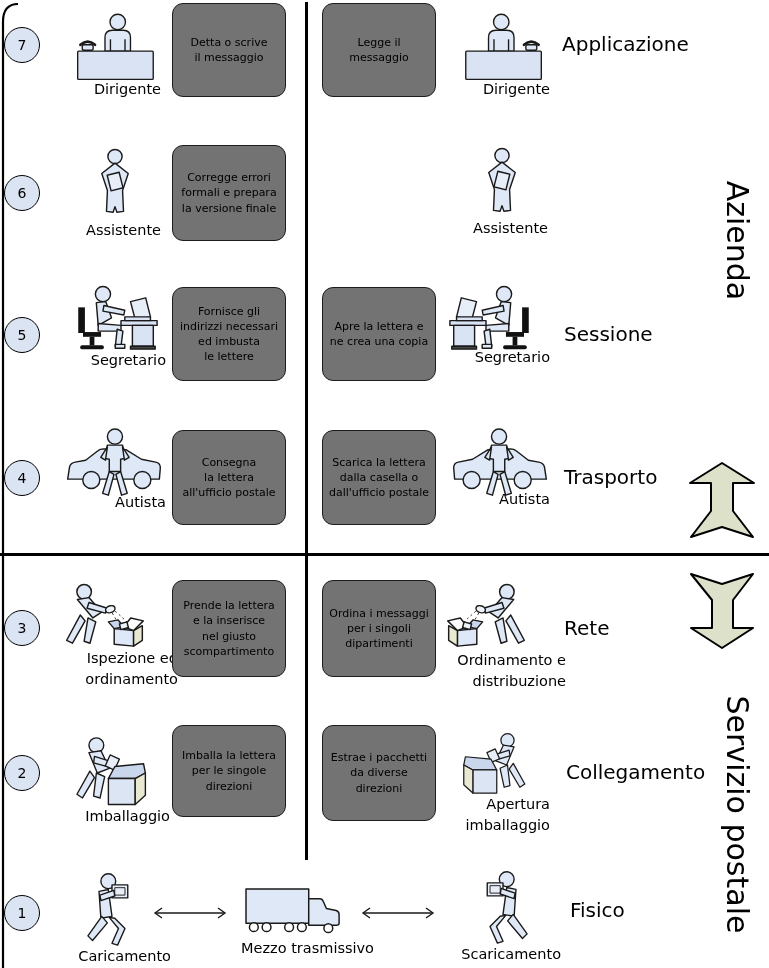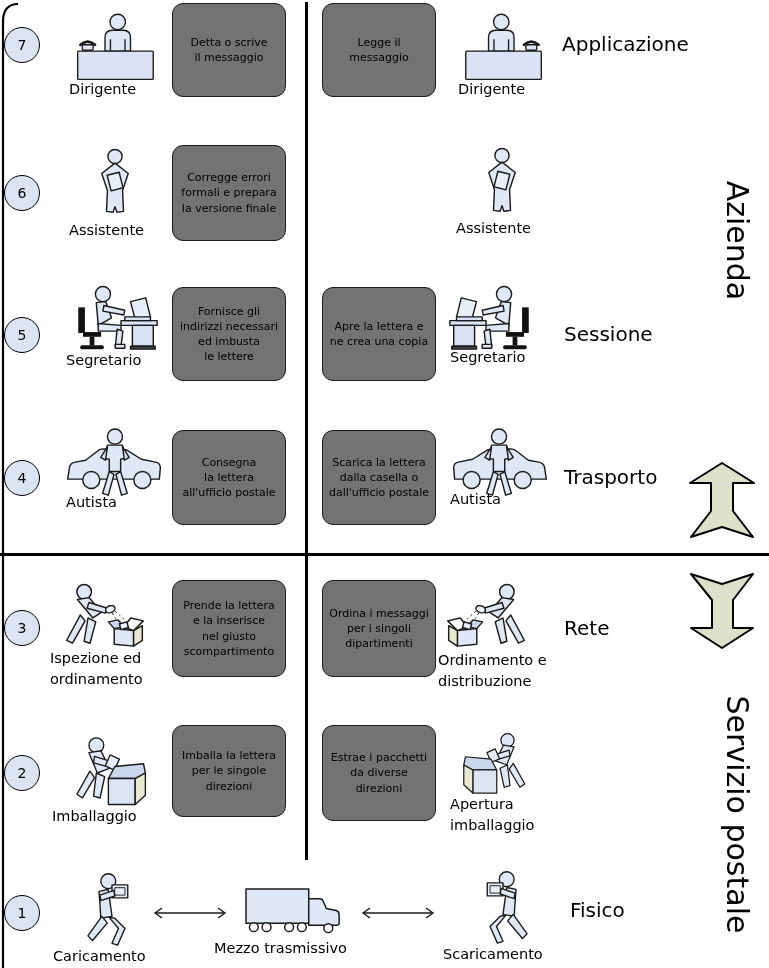--- a/index.html
+++ b/index.html
@@ -13,21 +13,21 @@
     display:flex; align-items:center; justify-content:center; font-size:14px;
   }
   .box {
     position:absolute; width:114px; box-sizing:border-box;
     border:1.4px solid #1c1c1c; border-radius:11px; background:#737373;
     display:flex; align-items:center; justify-content:center;
     text-align:center; font-size:11px; line-height:1.38; padding:4px;
   }
   .action { white-space:pre-line; }
   .role {
-    position:absolute; text-align:left; font-size:14.5px; line-height:1.45;
+    position:absolute; text-align:right; font-size:14.5px; line-height:1.45;
     white-space:pre-line;
   }
   .layer-name { position:absolute; font-size:20px; }
   .icon { position:absolute; }
   .icon.mirror { transform:scaleX(-1); }
   .vdivider { position:absolute; left:305px; top:2px; width:3px; height:858px; background:#000; }
   .hdivider { position:absolute; left:0; top:553px; width:769px; height:3px; background:#000; }
   .vlabel {
     position:absolute; display:flex; align-items:center; justify-content:center;
   }
@@ -259,20 +259,21 @@
   <div class="box" style="left:322px;top:725px;height:96px">
       <span class="action">Estrae i pacchetti
 da diverse
 direzioni</span>
     </div>
   <svg class="icon mirror" style="left:455px;top:732px" width="86" height="66" viewBox="0 0 95 80">
       <use href="#g-packer"></use>
     </svg>
   <div class="role" style="left:450px;top:794px;width:100px">Apertura
 imballaggio</div>
+  <div class="layer-name" style="left:566px;top:760px">Collegamento</div>
 
   <div class="circle" style="top:895px">1</div>
   <svg class="icon" style="left:83px;top:871px" width="58" height="76" viewBox="0 0 62 82">
       <use href="#g-carrier"></use>
     </svg>
   <div class="role" style="left:53px;top:946px;width:118px">Caricamento</div>
   <svg class="icon" style="left:150px;top:906px" width="80" height="14" viewBox="0 0 80 14">
       <use href="#g-dblarrow"></use>
     </svg>
   <svg class="icon" style="left:243px;top:886px" width="104" height="49" viewBox="0 0 106 50">

